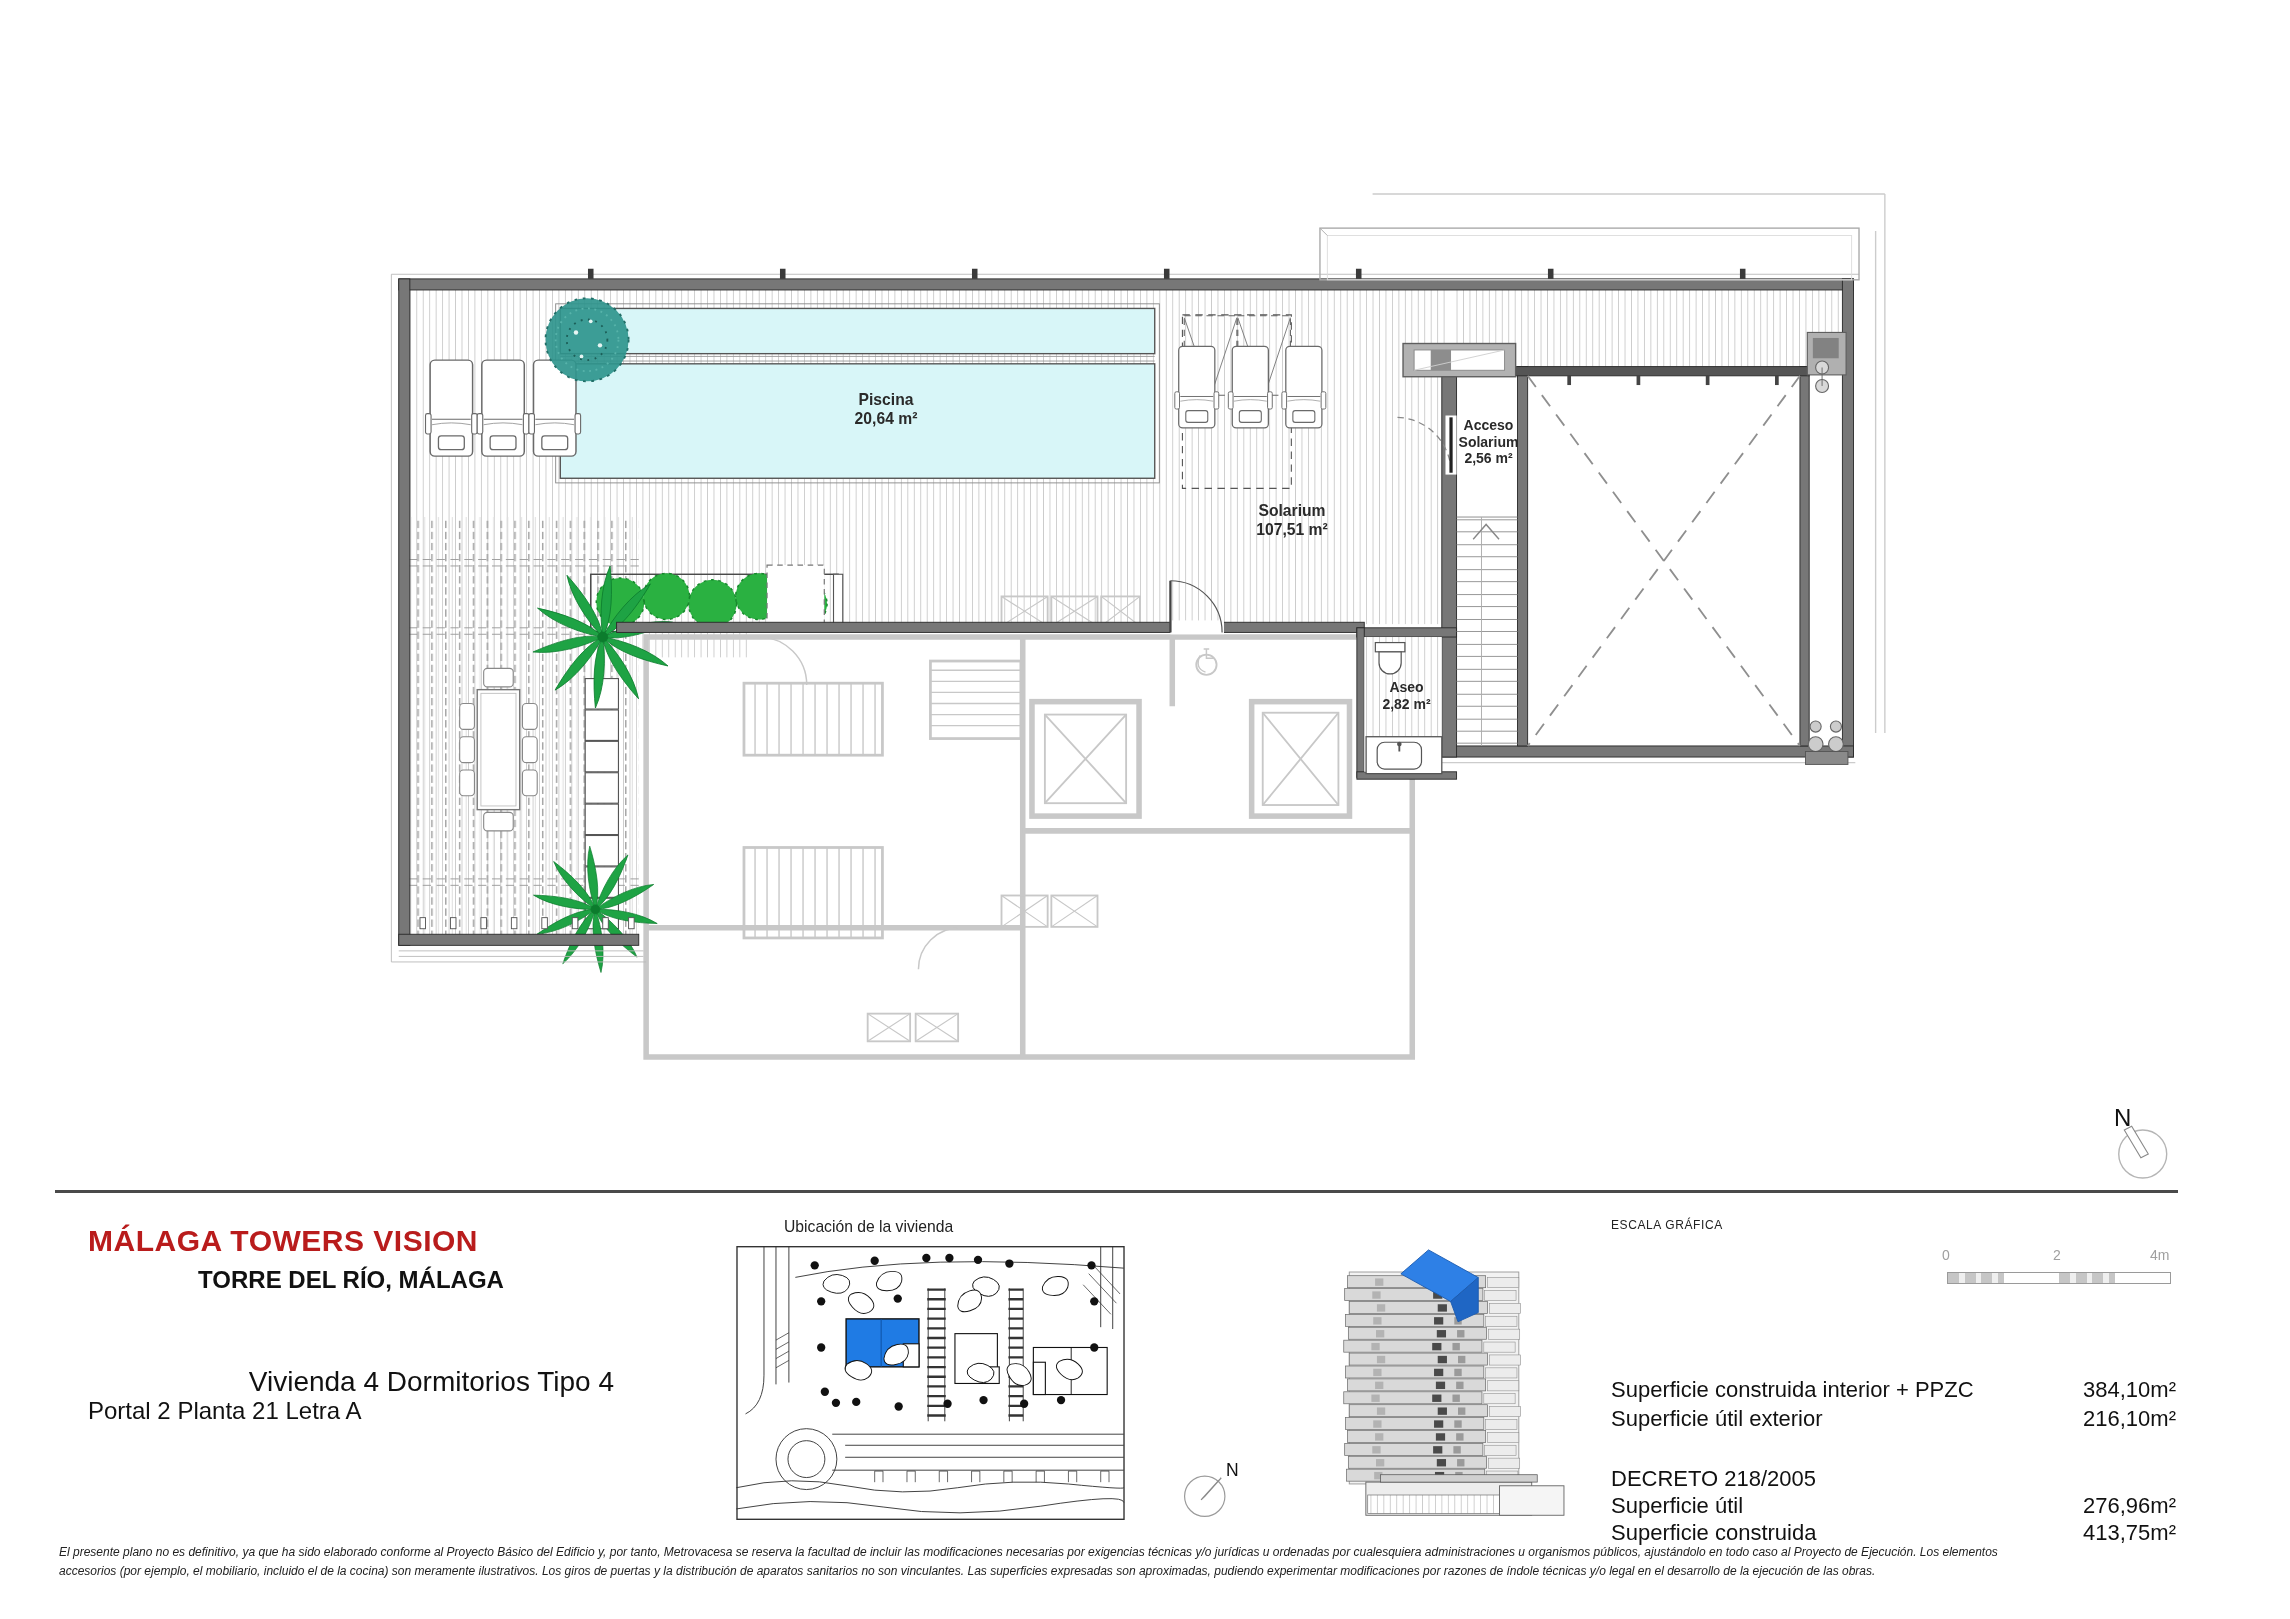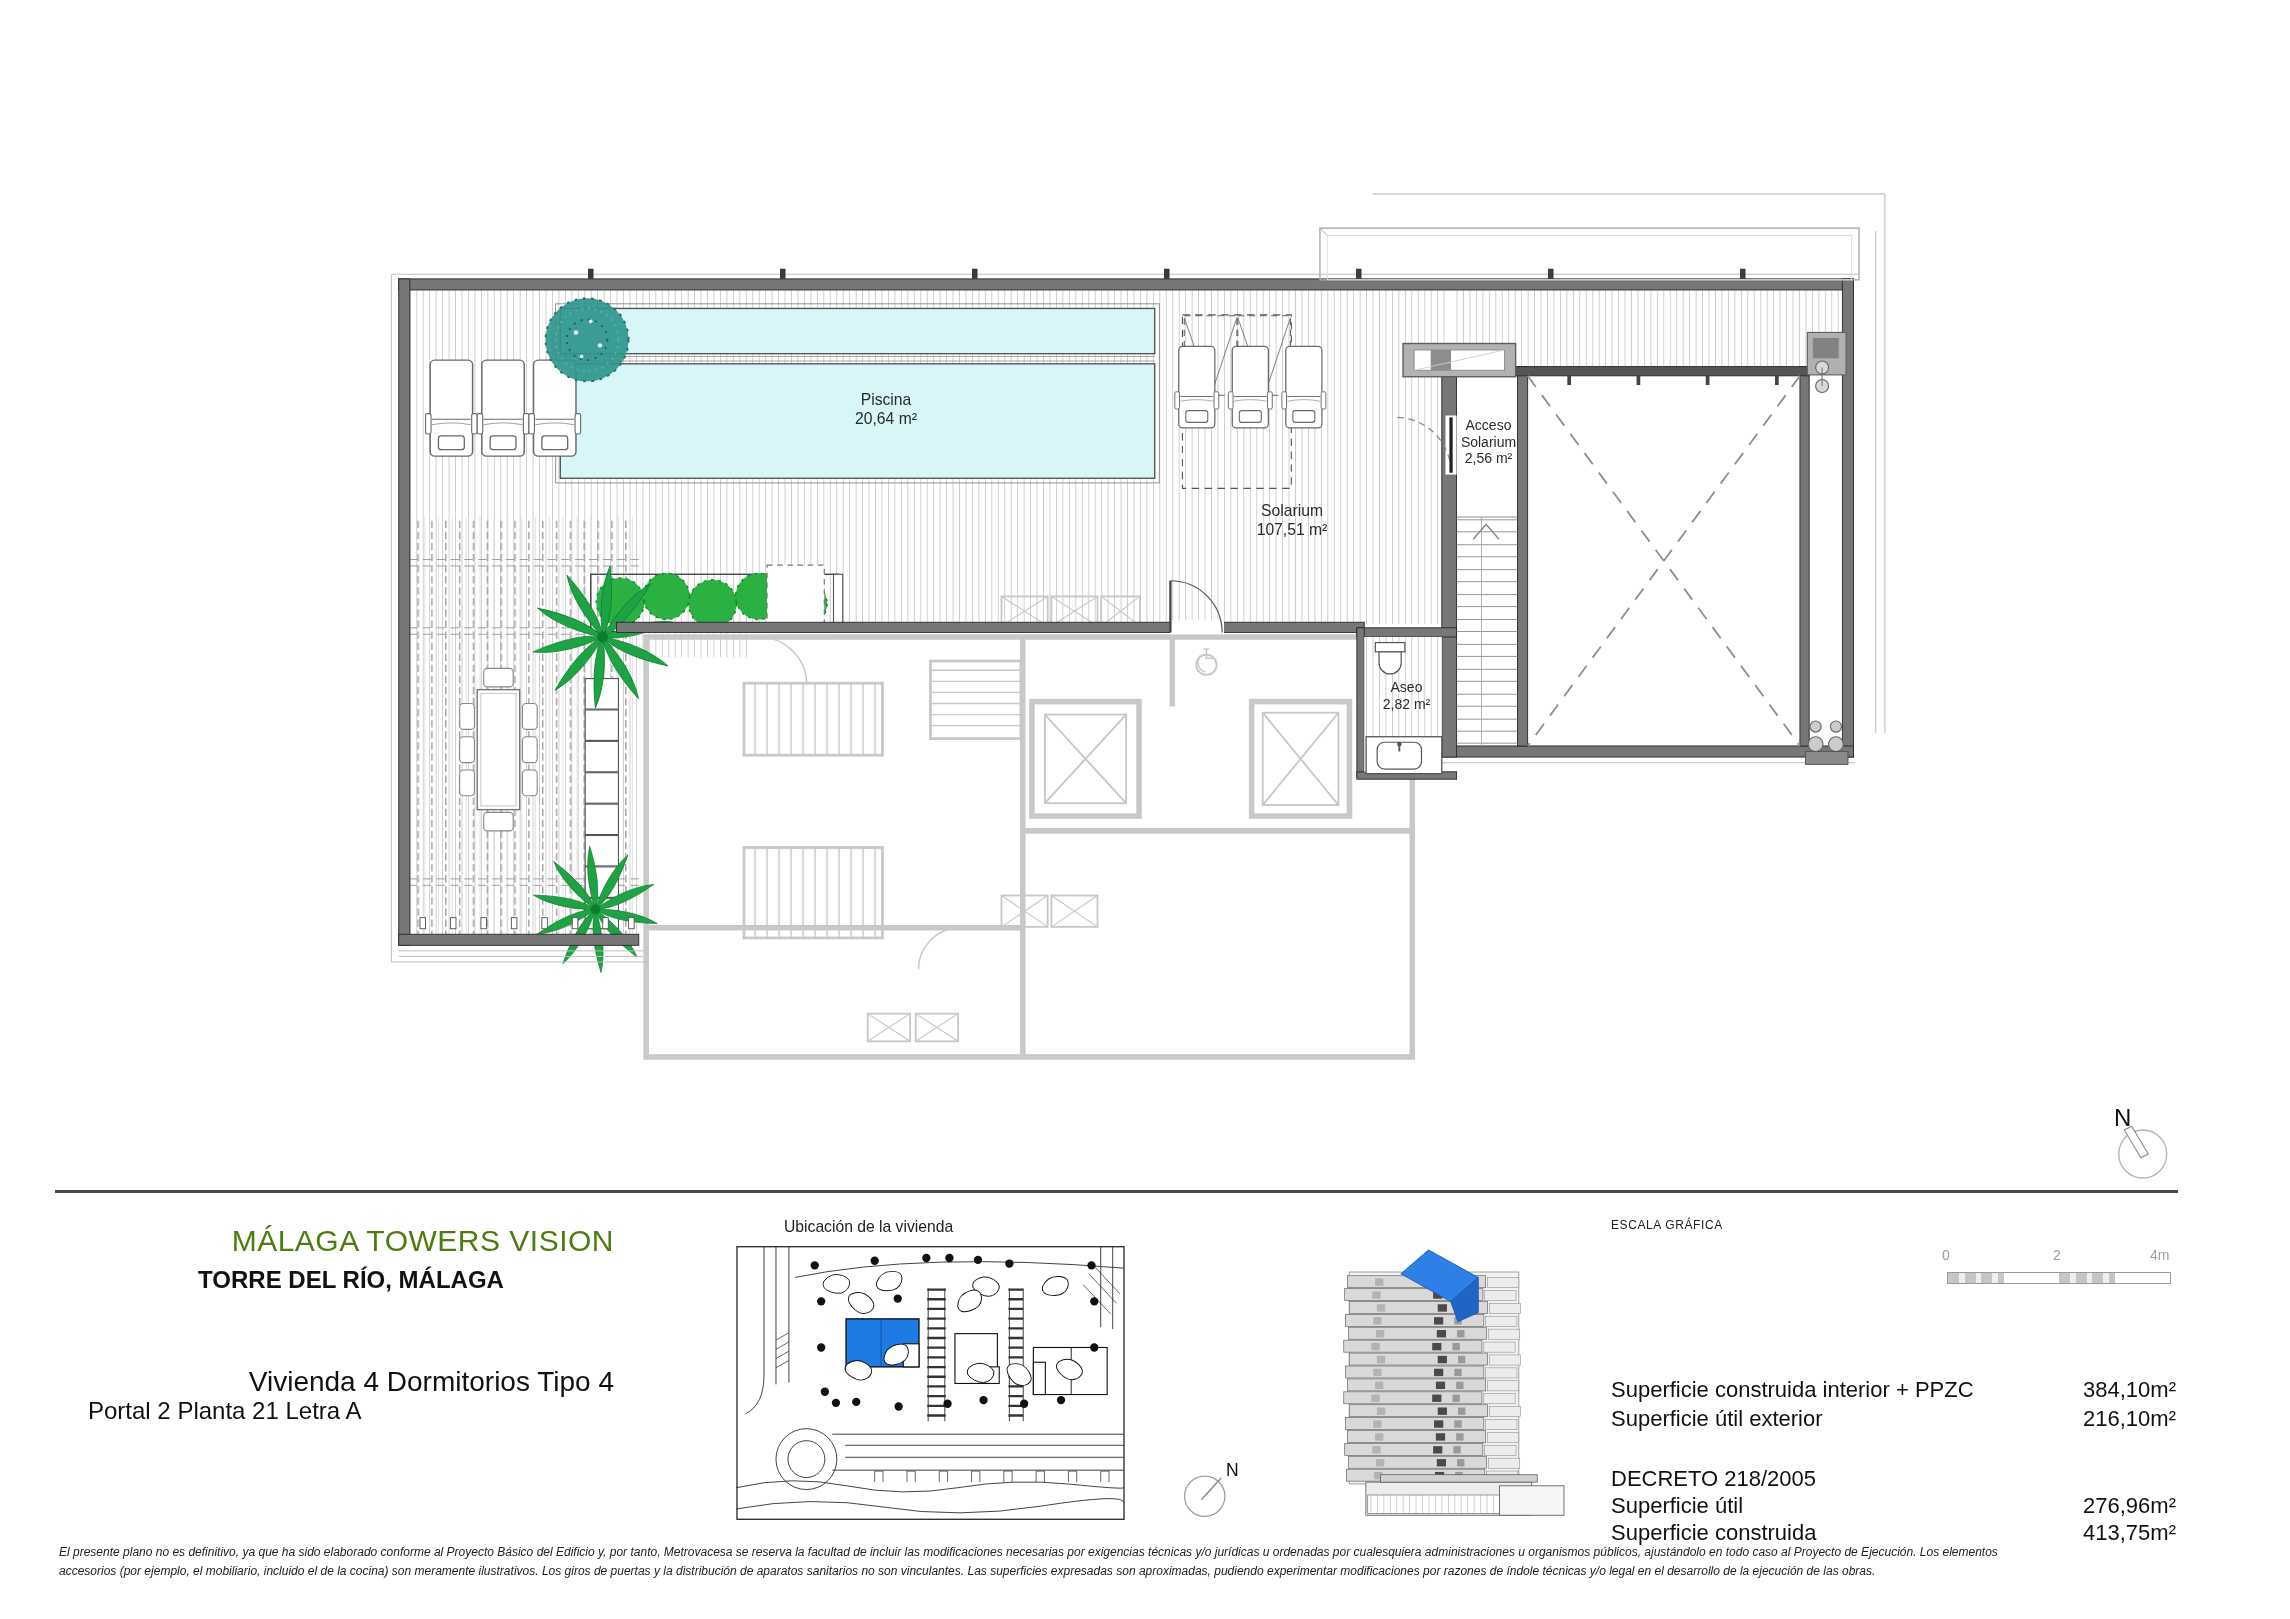--- a/index.html
+++ b/index.html
@@ -1,24 +1,24 @@
 <!DOCTYPE html>
 <html style="font-size:14.8px"><head>
 <meta charset="utf-8">
 <style>
   html,body{margin:0;padding:0;background:#ffffff;}
   .page{position:relative;width:2291px;height:1620px;background:#ffffff;overflow:hidden;
         font-family:"Liberation Sans",sans-serif;color:#1c1c1c;}
   .abs{position:absolute;}
   svg{display:block;}
-  .plan-label{position:absolute;text-align:center;color:#2a2a2a;line-height:1.18;}
+  .plan-label{position:absolute;text-align:center;color:#2a2a2a;line-height:1.18;font-weight:bold;}
   .fs17{font-size:15.7px;} .fs15{font-size:14px;}
   .sep-line{position:absolute;left:55px;top:1190px;width:2123px;height:2.8px;background:#4a4a4a;}
-  .project-title{position:absolute;left:88px;top:1224px;width:526px;text-align:right;
-        font-size:30px;font-weight:normal;letter-spacing:0.5px;color:#4d7c0f;}
+  .project-title{position:absolute;left:88px;top:1224px;width:526px;text-align:left;
+        font-size:30px;font-weight:bold;letter-spacing:0.5px;color:#b91c1c;}
   .project-loc{position:absolute;left:88px;top:1266px;width:526px;text-align:center;font-size:24px;color:#111;font-weight:bold;}
   .unit-line1{position:absolute;left:88px;top:1366px;width:526px;text-align:right;font-size:28px;color:#111;}
   .unit-line2{position:absolute;left:88px;top:1397px;width:526px;text-align:left;font-size:24px;color:#111;}
   .map-title{position:absolute;left:736px;top:1218px;font-size:15.7px;color:#222;margin-left:48px;}
   .escala-title{position:absolute;left:1611px;top:1218px;font-size:12px;letter-spacing:0.6px;color:#222;}
   .tick{position:absolute;top:1247px;font-size:14px;color:#9f9f9f;}
   .scalebar{position:absolute;left:1947px;top:1272px;width:222px;height:10px;border:0.9px solid #9a9a9a;
         display:flex;}
   .scalebar .seg{flex:1 1 0;}
   .seg-g{background:repeating-linear-gradient(90deg,#c6c6c6 0 11px,#efefef 11px 16.6px);}

